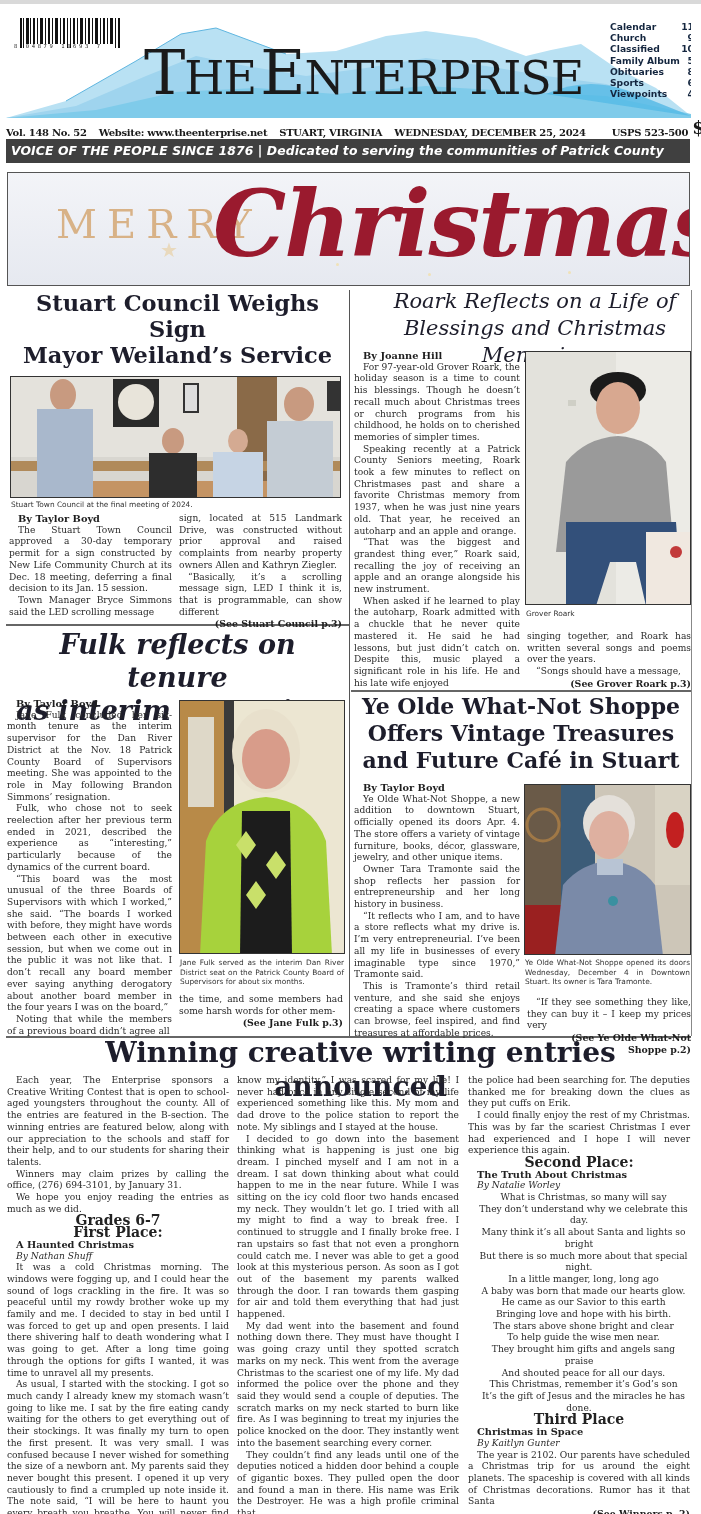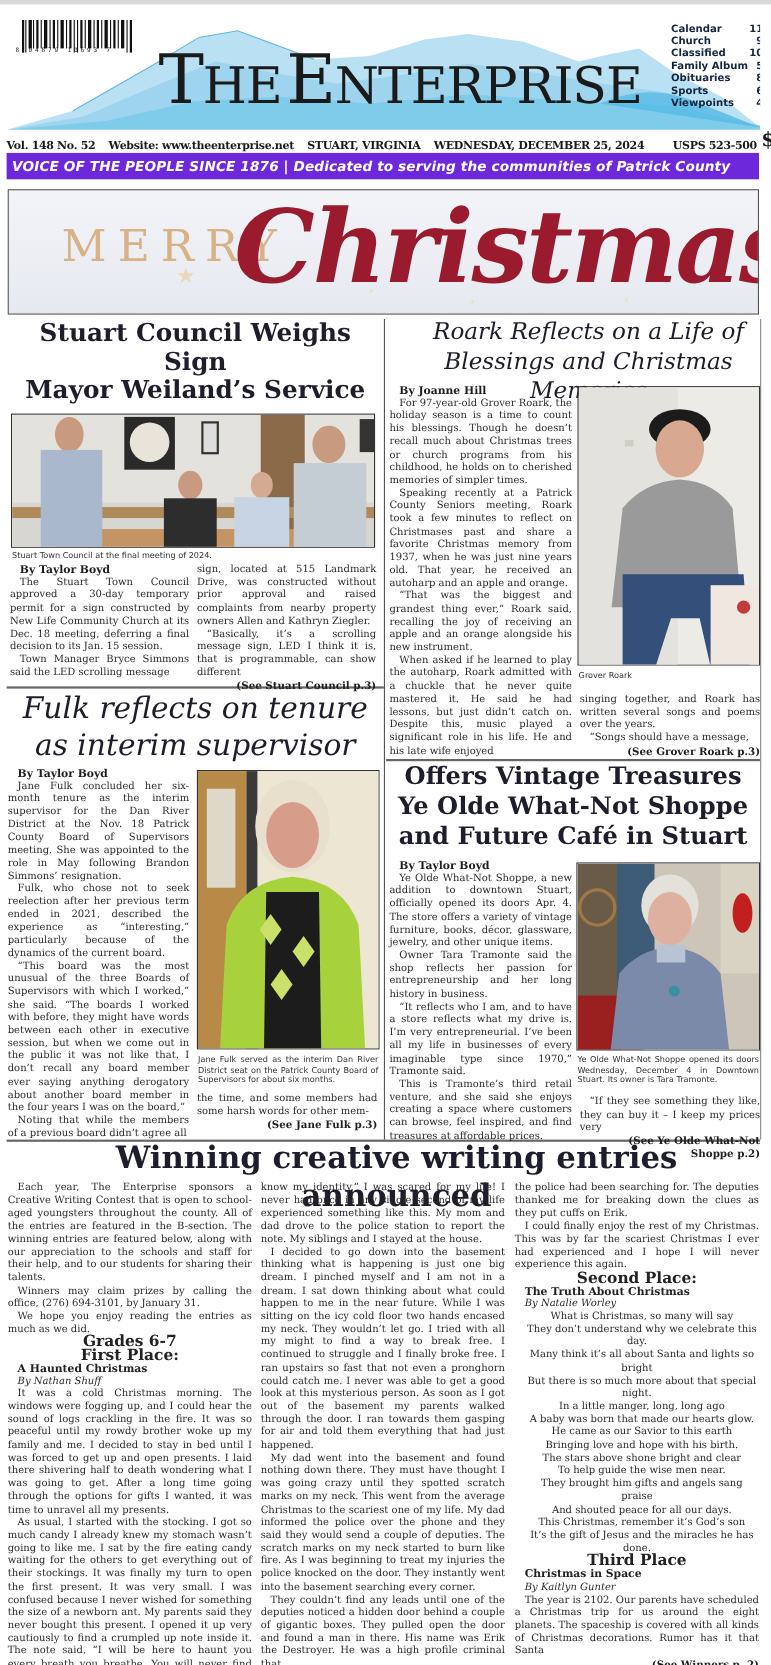--- a/index.html
+++ b/index.html
@@ -18,37 +18,37 @@
   .title .small { font-size: 46px; }
   .index { position: absolute; left: 604px; top: 15px; width: 84px; font-family: "DejaVu Sans", sans-serif; font-weight: bold; font-size: 9.2px; color: #14263f; }
   .index .row { display: flex; justify-content: space-between; height: 11.2px; line-height: 11.2px; }
 
   
   .infoline { position: absolute; left: 6px; top: 118px; width: 685px; height: 20px; display: flex; align-items: flex-end; font-family: "DejaVu Serif", serif; font-weight: bold; font-size: 10px; color: #1a1a1a; white-space: nowrap; letter-spacing: -0.3px; }
   .infoline span { margin-right: 12px; }
   .infoline .price { font-size: 18px; margin-right: 0; margin-left: 4px; letter-spacing: -0.5px; }
   .infoline .date { margin-left: 0; }
 
-  .redbar { position: absolute; left: 6px; top: 139px; width: 684px; height: 24px; background: #6d28d9; color: #fff; font-family: "DejaVu Sans", sans-serif; font-weight: bold; font-style: italic; font-size: 12.4px; line-height: 24px; padding-left: 5px; white-space: nowrap; letter-spacing: 0.1px; }
+  .redbar { position: absolute; left: 6px; top: 139px; width: 684px; height: 24px; background: #404040; color: #fff; font-family: "DejaVu Sans", sans-serif; font-weight: bold; font-style: italic; font-size: 12.4px; line-height: 24px; padding-left: 5px; white-space: nowrap; letter-spacing: 0.1px; }
 
   
   .banner { position: absolute; left: 7px; top: 172px; width: 683px; height: 114px; border: 1px solid #555; background: linear-gradient(180deg, #f3f4f8 0%, #e6e9f0 100%); overflow: hidden; }
   .merry { position: absolute; left: 48px; top: 28px; font-family: "DejaVu Serif", serif; font-size: 40px; letter-spacing: 10px; color: #d8b287; font-weight: normal; }
   .christmas { position: absolute; left: 205px; top: -4px; font-family: "DejaVu Serif", serif; font-style: italic; font-weight: bold; font-size: 92px; color: #9a1a2e; letter-spacing: -2px; line-height: 1.2; }
   .star { position: absolute; left: 152px; top: 67px; width: 20px; height: 20px; color: #e9d9bd; font-size: 20px; line-height: 20px; }
   .sparkle { position: absolute; width: 3px; height: 3px; background: #f0e2b8; border-radius: 50%; }
 
   
   .vrule { position: absolute; width: 1px; background: #555; }
   .hrule { position: absolute; height: 2px; background: #666; }
 
   
   .hl { position: absolute; font-family: "DejaVu Serif", serif; font-weight: bold; color: #1d1d2b; text-align: center; line-height: 1.12; }
   .hl-italic { font-style: italic; font-weight: normal; padding-left: 28px; }
-  .hl-boldital { font-style: italic; font-weight: normal; }
+  .hl-boldital { font-style: italic; font-weight: bold; }
 
   
   .col { position: absolute; font-family: "DejaVu Serif", serif; font-size: 9.1px; line-height: 11.7px; color: #2a2a2a; text-align: justify; }
   .col p { text-indent: 9px; }
   .col p.noindent { text-indent: 0; }
   .byline { font-weight: bold; text-indent: 9px; font-size: 9.8px; color: #1e1e1e; }
   .jump { font-weight: bold; text-align: right; font-size: 9.4px; color: #1e1e1e; }
   .center-h { text-align: center; font-weight: bold; font-size: 14px; color: #222; text-indent: 0 !important; }
   .story-title { font-weight: bold; font-size: 9.8px; color: #222; }
   .author { font-style: italic; }
@@ -261,22 +261,22 @@
     </svg>
   </div>
   <div class="caption" style="left:526px;top:609px;width:164px;">Grover Roark</div>
   <div class="col" style="left:527px;top:631px;width:164px;">
     <p class="noindent">singing together, and Roark has written several songs and poems over the years.</p>
     <p>“Songs should have a message,</p>
     <p class="jump">(See Grover Roark p.3)</p>
   </div>
 
   <div class="hl" style="left:351px;top:693px;width:340px;font-size:22px;line-height:27px;">
+    <div>Ye Olde What-Not Shoppe</div>
     <div>Offers Vintage Treasures</div>
-    <div>Ye Olde What-Not Shoppe</div>
     <div>and Future Café in Stuart</div>
   </div>
   <div class="col" style="left:354px;top:782px;width:166px;">
     <p class="byline">By Taylor Boyd</p>
     <p>Ye Olde What-Not Shoppe, a new addition to downtown Stuart, officially opened its doors Apr. 4. The store offers a variety of vintage furniture, books, décor, glassware, jewelry, and other unique items.</p>
     <p>Owner Tara Tramonte said the shop reflects her passion for entrepreneurship and her long history in business.</p>
     <p>“It reflects who I am, and to have a store reflects what my drive is. I’m very entrepreneurial. I’ve been all my life in businesses of every imaginable type since 1970,” Tramonte said.</p>
     <p>This is Tramonte’s third retail venture, and she said she enjoys creating a space where customers can browse, feel inspired, and find treasures at affordable prices.</p>
   </div>
   <div class="photo" style="left:524px;top:784px;width:167px;height:171px;">

